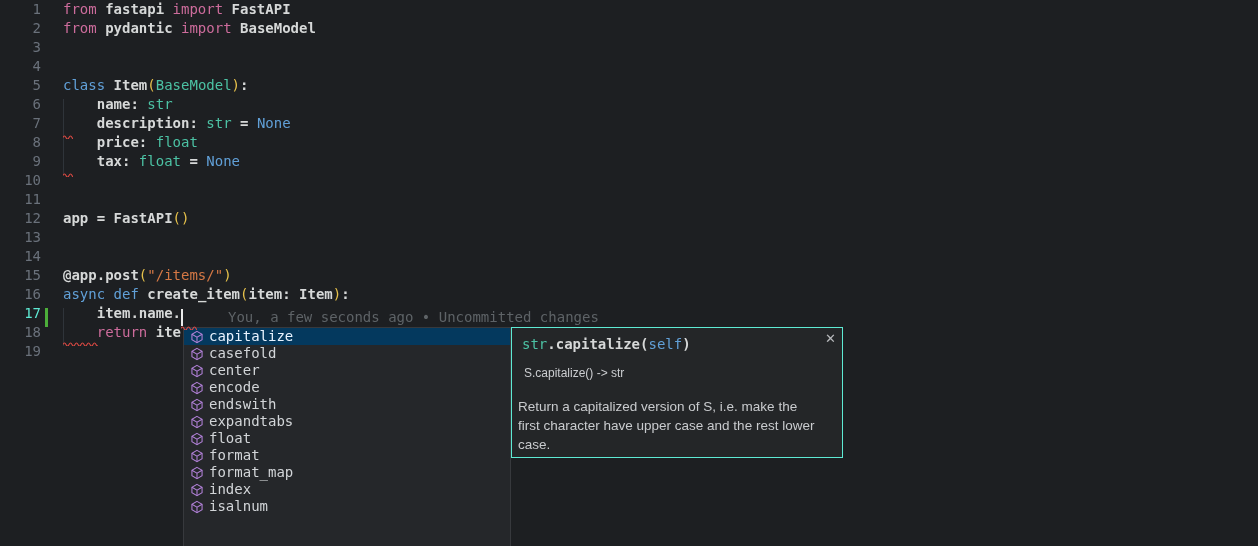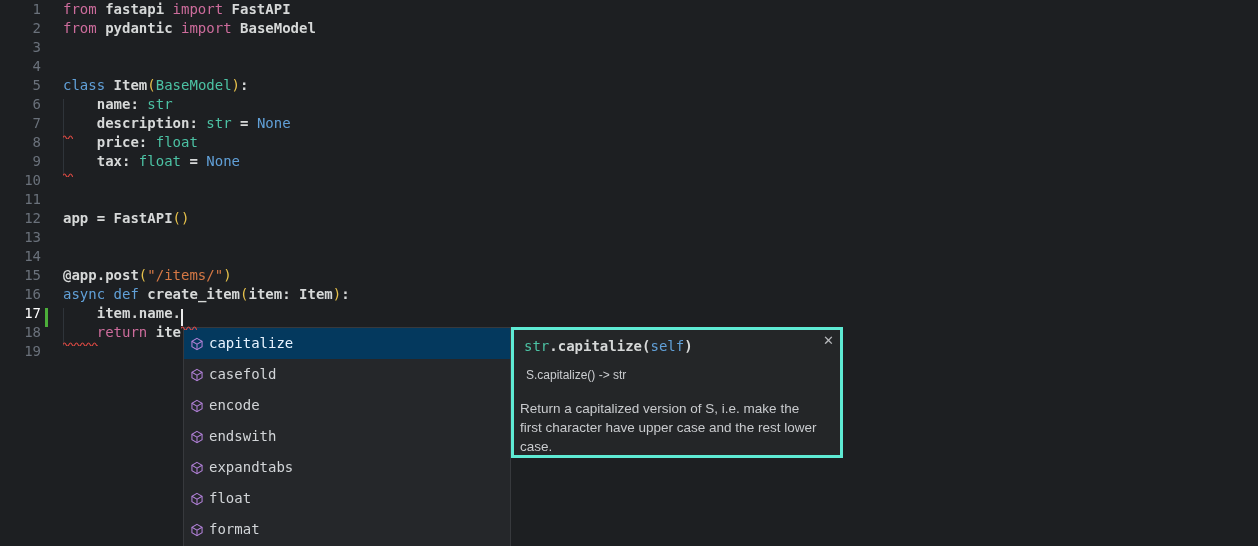--- a/index.html
+++ b/index.html
@@ -7,48 +7,48 @@
   #app {
     position:relative; width:1258px; height:546px;
     background:#1d1f22; overflow:hidden;
     font-family:"DejaVu Sans Mono", monospace;
     font-size:14px; line-height:19px; color:#d6d8d8;
   }
   
   #code-rows { position:absolute; left:0; top:4; width:100%; }
   .row { display:flex; height:19px; white-space:pre; }
   .ln { width:41px; text-align:right; color:#6a717b; flex:none; user-select:none; }
-  .ln.active { color:#ffffff;padding-left:18px; }
+  .ln.active { color:#5eead4;padding-left:18px; }
   .lc { margin-left:22px; white-space:pre; }
   .tk-kwp { color:#cd6c9c; }
   .tk-kwb { color:#61a0d8; }
   .tk-ty  { color:#4cc2a4; }
   .tk-st  { color:#d57845; }
   .tk-pa  { color:#e6c14b; }
   .tk-tx  { color:#d6d8d8;font-weight:bold; }
   
   .indent-guide { position:absolute; width:1px; background:#2f343a; }
   #git-bar { position:absolute; left:45px; top:308px; width:3px; height:19px; background:#4cae3a; }
   #cursor { position:absolute; left:181px; top:309px; width:2px; height:17px; background:#ebebeb; z-index:6; }
   #blame { position:absolute; left:228px; top:308px; height:19px; color:#5e6367; white-space:pre; z-index:4; }
   .squiggle { position:absolute; height:5px; overflow:hidden; z-index:5; }
   .squiggle.over { z-index:40; }
   
   #suggest {
     position:absolute; left:183px; top:327px; width:328px; height:230px;
     background:#25272a; border:1px solid #37393d; z-index:20;
   }
-  .sg-item { display:flex; align-items:center; height:31px; padding-left:6px; color:#d2d5d8; cursor:pointer; }
+  .sg-item { display:flex; align-items:center; height:17px; padding-left:6px; color:#d2d5d8; cursor:pointer; }
   .sg-item.selected { background:#04395e; color:#e8f3ff; }
   .sg-item svg { flex:none; margin-right:5px; }
   .sg-label { white-space:pre; }
   
   #docs {
     position:absolute; left:511px; top:327px; width:332px; height:131px;
-    background:#242628; border:3px solid #5eead4; z-index:25; overflow:hidden;
+    background:#242628; border:1px solid #5eead4; z-index:25; overflow:hidden;
   }
   #docs-sig { padding:7px 24px 0 10px; white-space:pre; }
   #docs-close {
     position:absolute; right:6px; top:3px; color:#b8babd;
     font-family:"Liberation Sans", sans-serif; font-size:13px; cursor:pointer; line-height:16px;
   }
   #docs-summary {
     margin-top:11px; padding:0 12px; color:#cbcdd0;
     font-family:"Liberation Sans", sans-serif; font-size:12px; line-height:17px;
   }
@@ -82,20 +82,21 @@
       <div class="row"><span class="ln active">17</span><span class="lc"><span class="tk-tx">    item.name.</span></span></div>
       <div class="row"><span class="ln">18</span><span class="lc"><span class="tk-tx">    </span><span class="tk-kwp">return</span><span class="tk-tx"> ite</span></span></div>
       <div class="row"><span class="ln">19</span><span class="lc"></span></div>
     </div>
 
   <div class="indent-guide" style="left:63px; top:99px;  height:76px;"></div>
   <div class="indent-guide" style="left:63px; top:308px; height:38px;"></div>
 
   <div id="git-bar"></div>
   <div id="cursor"></div>
+  <div id="blame">You, a few seconds ago • Uncommitted changes</div>
 
   <svg class="squiggle" style="left:63px; top:134px;" width="10" height="5">
       <path d="M0 3.5 Q1.5 0.5 3 3.5 T6 3.5 T9 3.5 T12 3.5" fill="none" stroke="#dd4a44" stroke-width="1.1"></path>
     </svg>
   <svg class="squiggle" style="left:63px; top:172px;" width="10" height="5">
       <path d="M0 3.5 Q1.5 0.5 3 3.5 T6 3.5 T9 3.5 T12 3.5" fill="none" stroke="#dd4a44" stroke-width="1.1"></path>
     </svg>
   <svg class="squiggle" style="left:63px; top:341px;" width="35" height="5">
       <path d="M0 3.5 Q1.5 0.5 3 3.5 T6 3.5 T9 3.5 T12 3.5 T15 3.5 T18 3.5 T21 3.5 T24 3.5 T27 3.5 T30 3.5 T33 3.5 T36 3.5" fill="none" stroke="#dd4a44" stroke-width="1.1"></path>
     </svg>
@@ -110,20 +111,27 @@
           <path d="M2.2 4.9 L8 8.1 L13.8 4.9 M8 8.1 V14.4" fill="none" stroke="#b180d7" stroke-width="1.2"></path>
         </svg>
         <span class="sg-label">capitalize</span>
       </div>
       <div class="sg-item">
         <svg width="14" height="14" viewBox="0 0 16 16">
           <path d="M8 1.6 L13.8 4.9 V11.1 L8 14.4 L2.2 11.1 V4.9 Z" fill="none" stroke="#b180d7" stroke-width="1.2"></path>
           <path d="M2.2 4.9 L8 8.1 L13.8 4.9 M8 8.1 V14.4" fill="none" stroke="#b180d7" stroke-width="1.2"></path>
         </svg>
         <span class="sg-label">casefold</span>
+      </div>
+      <div class="sg-item">
+        <svg width="14" height="14" viewBox="0 0 16 16">
+          <path d="M8 1.6 L13.8 4.9 V11.1 L8 14.4 L2.2 11.1 V4.9 Z" fill="none" stroke="#b180d7" stroke-width="1.2"></path>
+          <path d="M2.2 4.9 L8 8.1 L13.8 4.9 M8 8.1 V14.4" fill="none" stroke="#b180d7" stroke-width="1.2"></path>
+        </svg>
+        <span class="sg-label">center</span>
       </div>
       <div class="sg-item">
         <svg width="14" height="14" viewBox="0 0 16 16">
           <path d="M8 1.6 L13.8 4.9 V11.1 L8 14.4 L2.2 11.1 V4.9 Z" fill="none" stroke="#b180d7" stroke-width="1.2"></path>
           <path d="M2.2 4.9 L8 8.1 L13.8 4.9 M8 8.1 V14.4" fill="none" stroke="#b180d7" stroke-width="1.2"></path>
         </svg>
         <span class="sg-label">encode</span>
       </div>
       <div class="sg-item">
         <svg width="14" height="14" viewBox="0 0 16 16">

